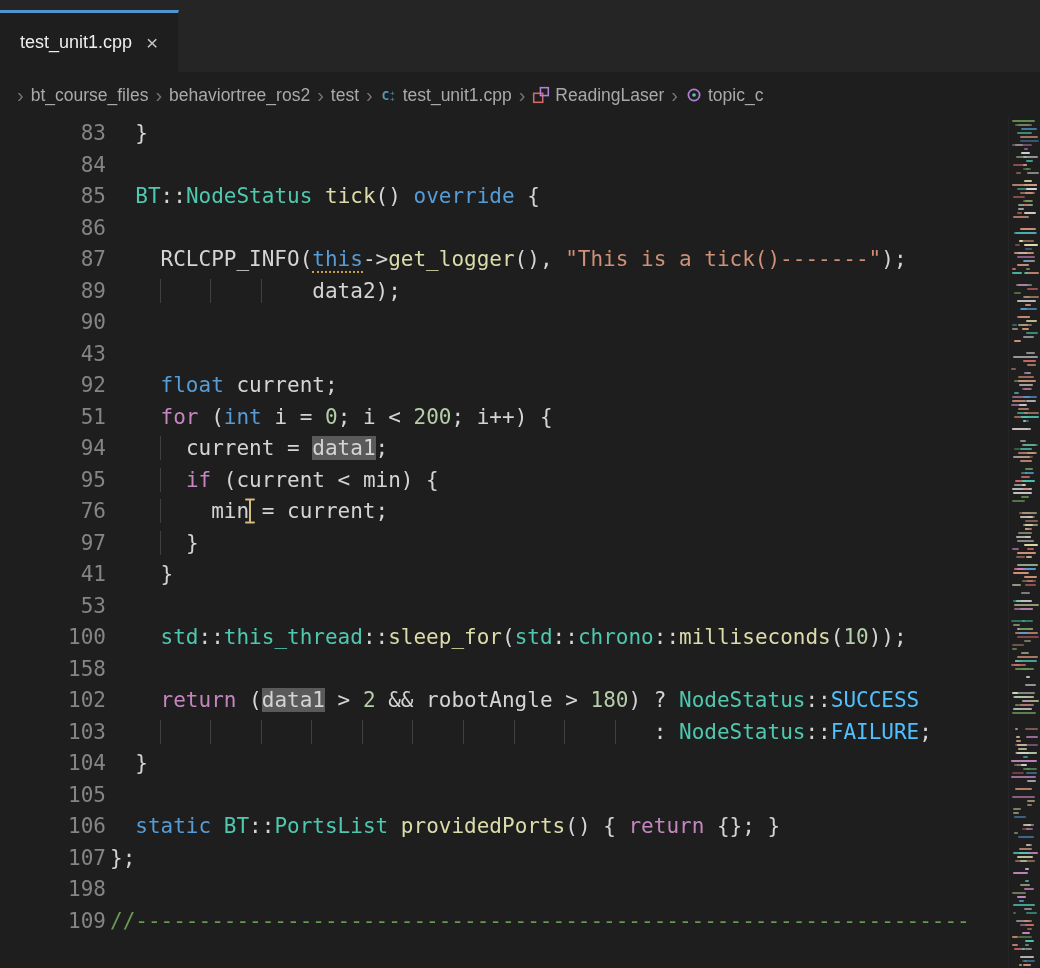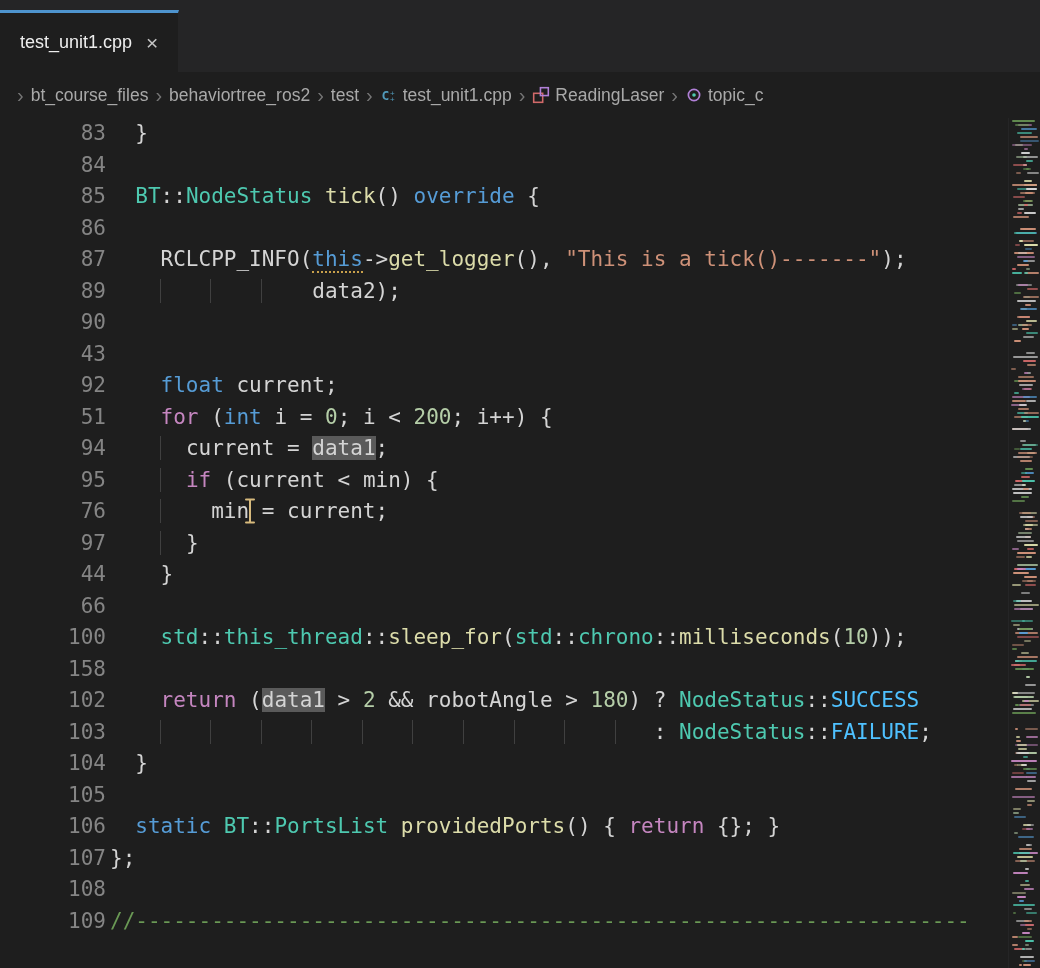--- a/index.html
+++ b/index.html
@@ -121,31 +121,31 @@
       <div class="code-row"><div class="ln">87</div><div class="lc"><span class="tk-p">    RCLCPP_INFO(</span><span class="tk-T">this</span><span class="tk-p">-&gt;</span><span class="tk-f">get_logger</span><span class="tk-p">(), </span><span class="tk-s">"This is a tick()-------"</span><span class="tk-p">);</span></div></div>
       <div class="code-row"><div class="ln">89</div><div class="lc"><span class="tk-p">    </span><span class="tk-g">    </span><span class="tk-g">    </span><span class="tk-g">    </span><span class="tk-p">data2);</span></div></div>
       <div class="code-row"><div class="ln">90</div><div class="lc"></div></div>
       <div class="code-row"><div class="ln">43</div></div>
       <div class="code-row"><div class="ln">92</div><div class="lc"><span class="tk-p">    </span><span class="tk-t">float</span><span class="tk-p"> current;</span></div></div>
       <div class="code-row"><div class="ln">51</div><div class="lc"><span class="tk-p">    </span><span class="tk-k">for</span><span class="tk-p"> (</span><span class="tk-t">int</span><span class="tk-p"> i = </span><span class="tk-n">0</span><span class="tk-p">; i &lt; </span><span class="tk-n">200</span><span class="tk-p">; i++) {</span></div></div>
       <div class="code-row"><div class="ln">94</div><div class="lc"><span class="tk-p">    </span><span class="tk-g">  </span><span class="tk-p">current = </span><span class="tk-h">data1</span><span class="tk-p">;</span></div></div>
       <div class="code-row"><div class="ln">95</div><div class="lc"><span class="tk-p">    </span><span class="tk-g">  </span><span class="tk-k">if</span><span class="tk-p"> (current &lt; min) {</span></div></div>
       <div class="code-row"><div class="ln">76</div><div class="lc"><span class="tk-p">    </span><span class="tk-g">    </span><span class="tk-p">min = current;</span></div></div>
       <div class="code-row"><div class="ln">97</div><div class="lc"><span class="tk-p">    </span><span class="tk-g">  </span><span class="tk-p">}</span></div></div>
-      <div class="code-row"><div class="ln">44</div><div class="lc"><span class="tk-p">    }</span></div></div>
-      <div class="code-row"><div class="ln">66</div><div class="lc"></div></div>
+      <div class="code-row"><div class="ln">41</div><div class="lc"><span class="tk-p">    }</span></div></div>
+      <div class="code-row"><div class="ln">53</div><div class="lc"></div></div>
       <div class="code-row"><div class="ln">100</div><div class="lc"><span class="tk-p">    </span><span class="tk-c">std</span><span class="tk-p">::</span><span class="tk-c">this_thread</span><span class="tk-p">::</span><span class="tk-f">sleep_for</span><span class="tk-p">(</span><span class="tk-c">std</span><span class="tk-p">::</span><span class="tk-c">chrono</span><span class="tk-p">::</span><span class="tk-f">milliseconds</span><span class="tk-p">(</span><span class="tk-n">10</span><span class="tk-p">));</span></div></div>
       <div class="code-row"><div class="ln">158</div><div class="lc"></div></div>
       <div class="code-row"><div class="ln">102</div><div class="lc"><span class="tk-p">    </span><span class="tk-k">return</span><span class="tk-p"> (</span><span class="tk-h">data1</span><span class="tk-p"> &gt; </span><span class="tk-n">2</span><span class="tk-p"> &amp;&amp; robotAngle &gt; </span><span class="tk-n">180</span><span class="tk-p">) ? </span><span class="tk-c">NodeStatus</span><span class="tk-p">::</span><span class="tk-e">SUCCESS</span></div></div>
       <div class="code-row"><div class="ln">103</div><div class="lc"><span class="tk-p">    </span><span class="tk-g">    </span><span class="tk-g">    </span><span class="tk-g">    </span><span class="tk-g">    </span><span class="tk-g">    </span><span class="tk-g">    </span><span class="tk-g">    </span><span class="tk-g">    </span><span class="tk-g">    </span><span class="tk-g">   </span><span class="tk-p">: </span><span class="tk-c">NodeStatus</span><span class="tk-p">::</span><span class="tk-e">FAILURE</span><span class="tk-p">;</span></div></div>
       <div class="code-row"><div class="ln">104</div><div class="lc"><span class="tk-p">  }</span></div></div>
       <div class="code-row"><div class="ln">105</div><div class="lc"></div></div>
       <div class="code-row"><div class="ln">106</div><div class="lc"><span class="tk-p">  </span><span class="tk-t">static</span><span class="tk-p"> </span><span class="tk-c">BT</span><span class="tk-p">::</span><span class="tk-c">PortsList</span><span class="tk-p"> </span><span class="tk-f">providedPorts</span><span class="tk-p">() { </span><span class="tk-k">return</span><span class="tk-p"> {}; }</span></div></div>
       <div class="code-row"><div class="ln">107</div><div class="lc"><span class="tk-p">};</span></div></div>
-      <div class="code-row"><div class="ln">108</div><div class="lc"></div></div>
+      <div class="code-row"><div class="ln">198</div><div class="lc"></div></div>
       <div class="code-row"><div class="ln">109</div><div class="lc"><span class="tk-m">//------------------------------------------------------------------</span></div></div>
     </div>
   <div class="minimap">
       <div class="mm-bar" style="left: 2.91506px; top: 2px; width: 23.5126px; background: rgb(106, 153, 85); opacity: 0.88;"></div>
       <div class="mm-bar" style="left: 8.7823px; top: 6px; width: 13.8602px; background: rgb(197, 134, 192); opacity: 0.58;"></div>
       <div class="mm-bar" style="left: 6.18516px; top: 6px; width: 13.6582px; background: rgb(106, 153, 85); opacity: 0.61;"></div>
       <div class="mm-bar" style="left: 11.5974px; top: 10px; width: 16.3627px; background: rgb(86, 156, 214); opacity: 0.7;"></div>
       <div class="mm-bar" style="left: 7.83735px; top: 14px; width: 15.5225px; background: rgb(78, 201, 176); opacity: 0.62;"></div>
       <div class="mm-bar" style="left: 10.9455px; top: 18px; width: 17.5652px; background: rgb(206, 145, 120); opacity: 0.72;"></div>
       <div class="mm-bar" style="left: 11.466px; top: 22px; width: 18.3502px; background: rgb(86, 156, 214); opacity: 0.45;"></div>

